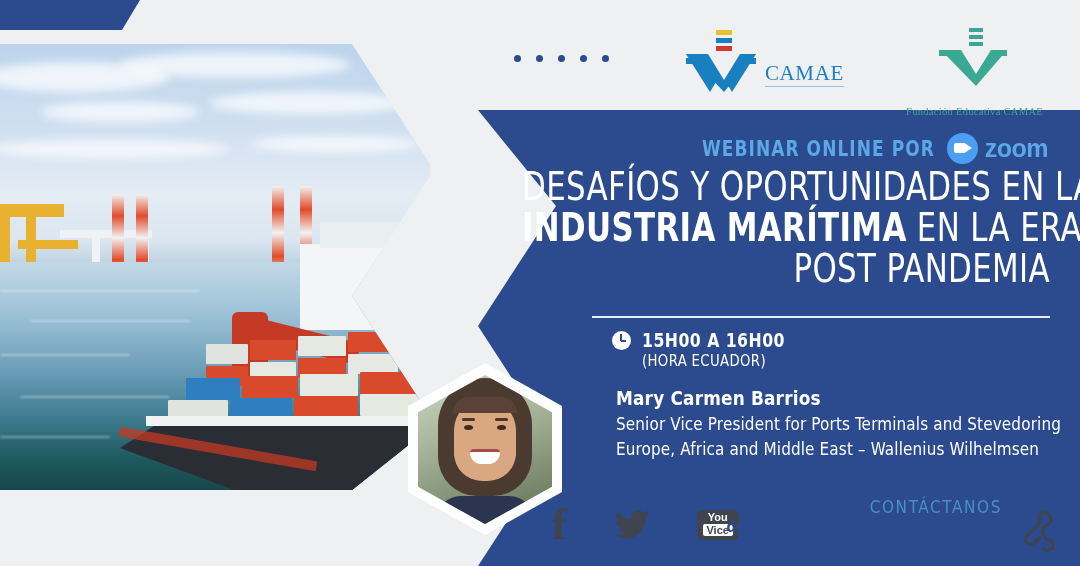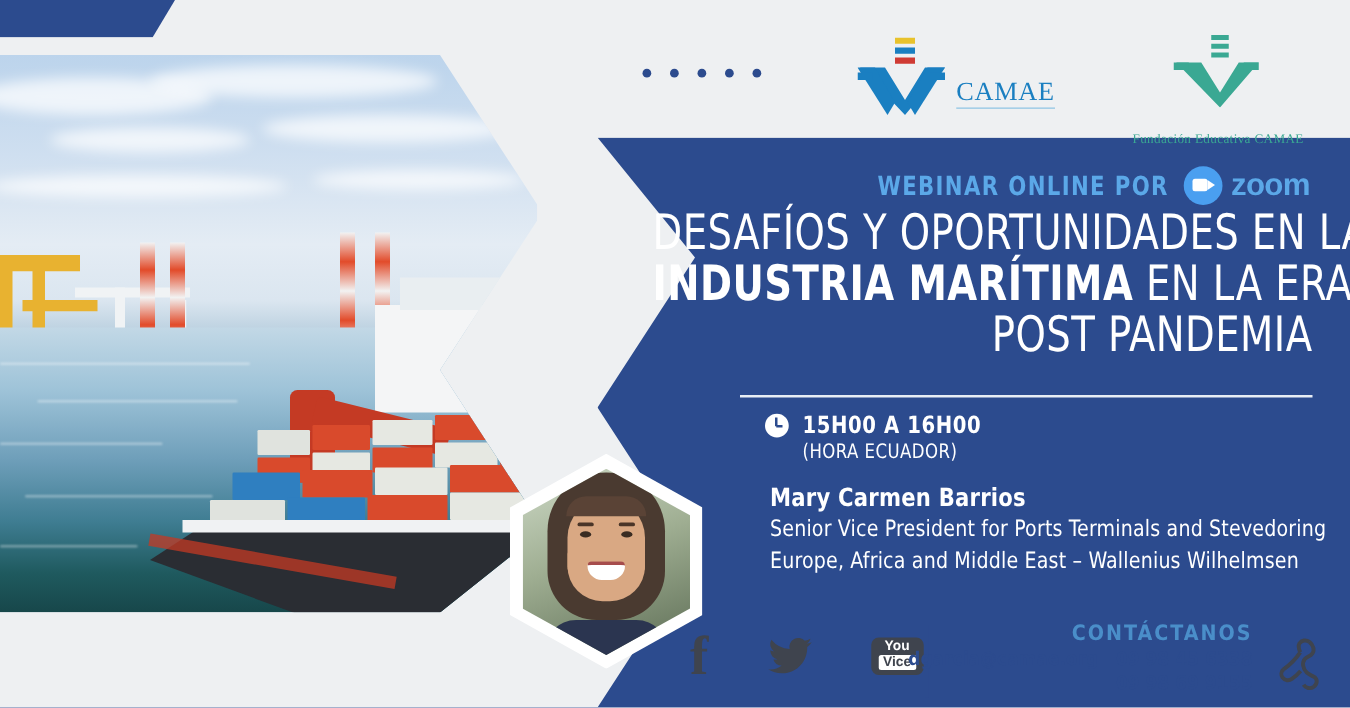--- a/index.html
+++ b/index.html
@@ -153,21 +153,21 @@
   .ic-yt{width:42px;height:30px;background:#3f444e;border-radius:6px;position:relative;}
   .ic-yt span{position:absolute;left:0;right:0;top:2px;text-align:center;color:#fff;font-size:11px;font-weight:700;line-height:11px;}
   .ic-yt b{position:absolute;left:6px;right:6px;top:14px;text-align:center;color:#3f444e;background:#fff;
     font-size:11px;font-weight:700;line-height:12px;border-radius:2px;}
 
   
   .vrule{position:absolute;left:740px;top:500px;width:3px;height:58px;background:#2c4b8e;}
   .contact{position:absolute;right:78px;top:497px;text-align:right;}
   .c-head{
     font-family:"Liberation Sans Narrow","DejaVu Sans Condensed","Liberation Sans",sans-serif;
-    font-size:17px;font-weight:700;color:#4a8ec9;letter-spacing:1.6px;line-height:21px;
+    font-size:17px;font-weight:400;color:#4a8ec9;letter-spacing:1.6px;line-height:21px;
   }
   .c-row{display:flex;justify-content:flex-end;gap:14px;
     font-family:"Liberation Sans Narrow","DejaVu Sans Condensed","Liberation Sans",sans-serif;
     font-size:15px;font-weight:700;color:#2c4b8e;line-height:19px;letter-spacing:.1px;}
   .phone{position:absolute;right:20px;top:508px;}
 </style>
 </head>
 <body>
 
 <div id="poster">

